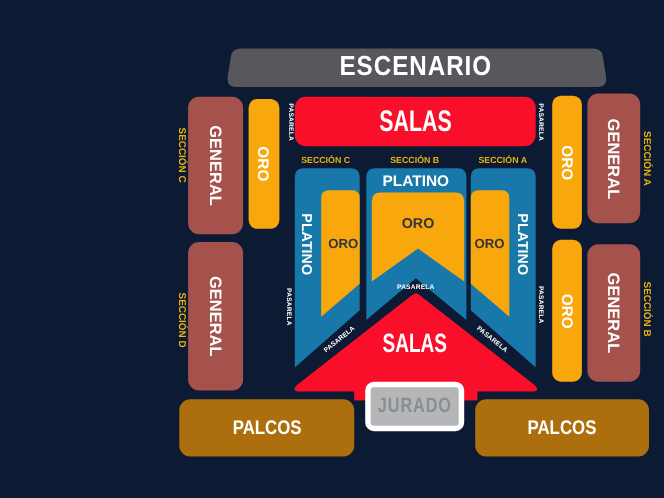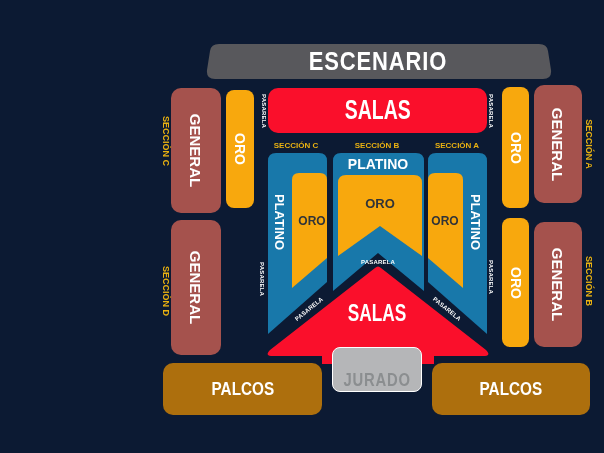--- a/index.html
+++ b/index.html
@@ -26,21 +26,21 @@
   .v{transform:translate(-50%,-50%) rotate(90deg);}
   .dl{transform:translate(-50%,-50%) rotate(-39deg);}
   .dr{transform:translate(-50%,-50%) rotate(39deg);}
   .pas{font-size:6px;color:#ffffff;letter-spacing:0.2px;}
   .sec{font-size:8px;color:#eab211;}
   .secv{font-size:9px;color:#eab211;}
   .wh{color:#ffffff;}
   .dk{color:#313438;}
   .salasbar{background:#fa0f2b;}
   .jurado{
-    background:#b5b6b8;border:1px solid #ffffff;align-items:flex-end;
+    background:#b5b6b8;border:5px solid #ffffff;
   }
 </style>
 </head>
 <body>
 
 <div class="canvas">
 
   <svg width="604" height="453" viewBox="0 0 604 453">
     <path fill="#58585c" d="M 219 44 L 539 44 Q 547 44 548 51 L 551 70 Q 552 79 543 79 L 215 79 Q 206 79 207 70 L 210 51 Q 211 44 219 44 Z"></path>
     <path fill="#1878aa" d="M 276 153 L 319 153 Q 327 153 327 161 L 327 282 L 268 334 L 268 161 Q 268 153 276 153 Z"></path>

